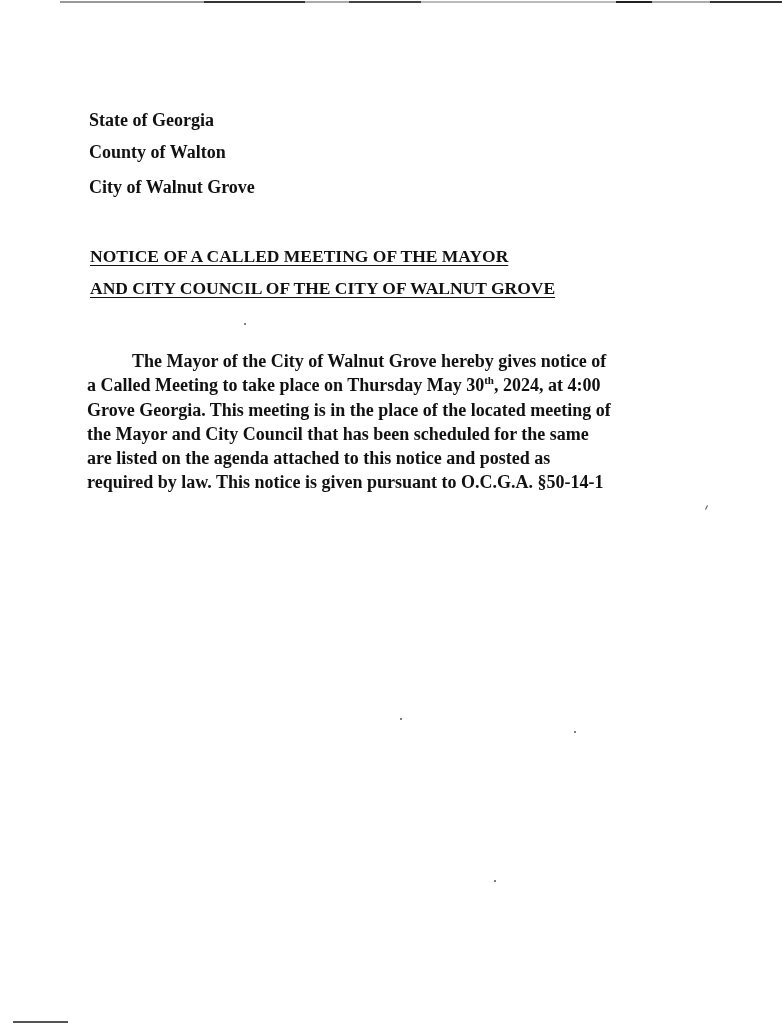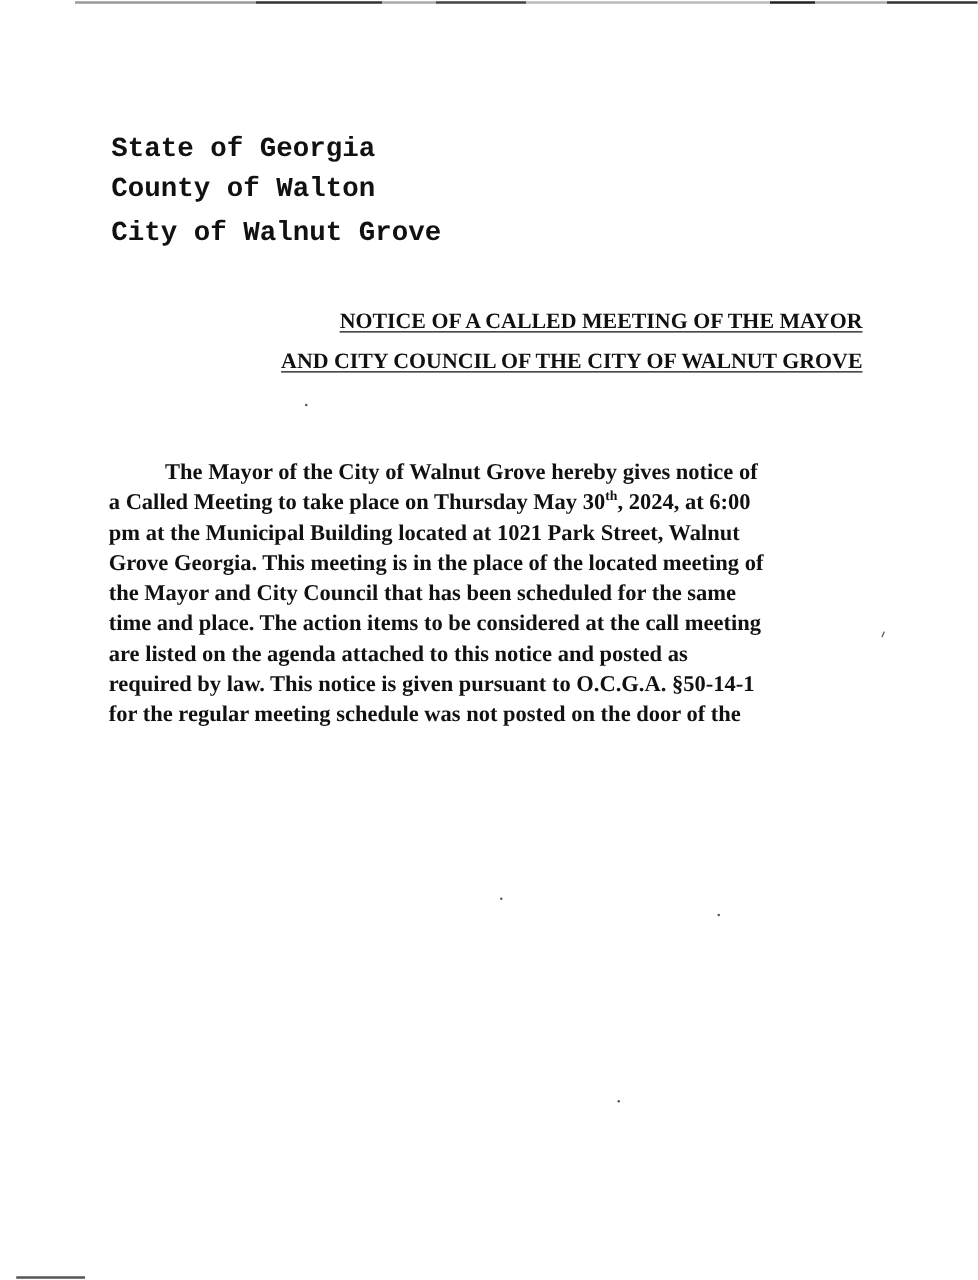--- a/index.html
+++ b/index.html
@@ -29,57 +29,55 @@
       top: 1021px;
       width: 55px;
       height: 2px;
       background: #555;
     }
     .header-block {
       position: absolute;
       left: 89px;
       top: 104px;
       font-weight: bold;
-      font-size: 22px;
-      font-family: Liberation Mono, monospace;
+      font-size: 18px;
     }
     .header-line {
       display: block;
       height: 32px;
       line-height: 32px;
     }
     .header-line.city {
       margin-top: 3px;
     }
     .title-block {
       position: absolute;
       left: 90px;
       top: 240px;
       width: 600px;
-      text-align: right;
+      text-align: left;
       font-weight: bold;
       font-size: 17.5px;
       text-decoration: underline;
       text-underline-offset: 3px;
     }
     .title-line {
       display: block;
       height: 32px;
       line-height: 32px;
       white-space: nowrap;
     }
     .body-paragraph {
       position: absolute;
       left: 87px;
       top: 349px;
       width: 610px;
       font-weight: bold;
       font-size: 18px;
       line-height: 24.3px;
-      margin-top: 16px;
     }
     .body-line {
       display: block;
       white-space: nowrap;
     }
     .body-line.first {
       text-indent: 45px;
     }
     sup {
       font-size: 11px;
@@ -107,28 +105,25 @@
 
 <div class="title-block">
   <span class="title-line">NOTICE OF A CALLED MEETING OF THE MAYOR</span>
   <span class="title-line">AND CITY COUNCIL OF THE CITY OF WALNUT GROVE</span>
 </div>
 
 <div class="speck" style="left:244px; top:323px;"></div>
 
 <div class="body-paragraph">
   <span class="body-line first">The Mayor of the City of Walnut Grove hereby gives notice of</span>
-  <span class="body-line"><span>a Called Meeting to take place on Thursday May 30</span><sup>th</sup><span>, 2024, at 6:00</span></span>
-  <span class="body-line">pm at the Municipal Building located at 1021 Park Street, Walnut</span>
+  <span class="body-line"><span>a Called Meeting to take place on Thursday May 30</span><sup>th</sup><span>, 2024, at 4:00</span></span>
   <span class="body-line">Grove Georgia. This meeting is in the place of the located meeting of</span>
   <span class="body-line">the Mayor and City Council that has been scheduled for the same</span>
-  <span class="body-line">time and place. The action items to be considered at the call meeting</span>
   <span class="body-line">are listed on the agenda attached to this notice and posted as</span>
   <span class="body-line">required by law. This notice is given pursuant to O.C.G.A. §50-14-1</span>
-  <span class="body-line">for the regular meeting schedule was not posted on the door of the</span>
 </div>
 
 <div class="speck" style="left:706px; top:505px; width:1px; height:5px; transform:rotate(25deg);"></div>
 <div class="speck" style="left:400px; top:718px;"></div>
 <div class="speck" style="left:574px; top:731px;"></div>
 <div class="speck" style="left:494px; top:880px;"></div>
 
 <div class="scan-bottom-line"></div>
 
 </body></html>

